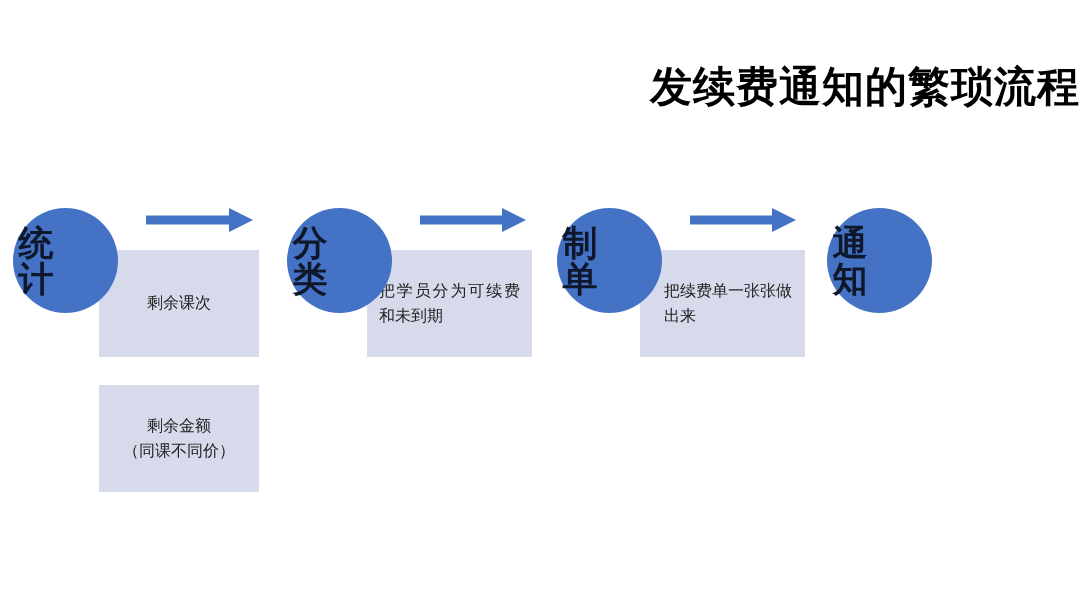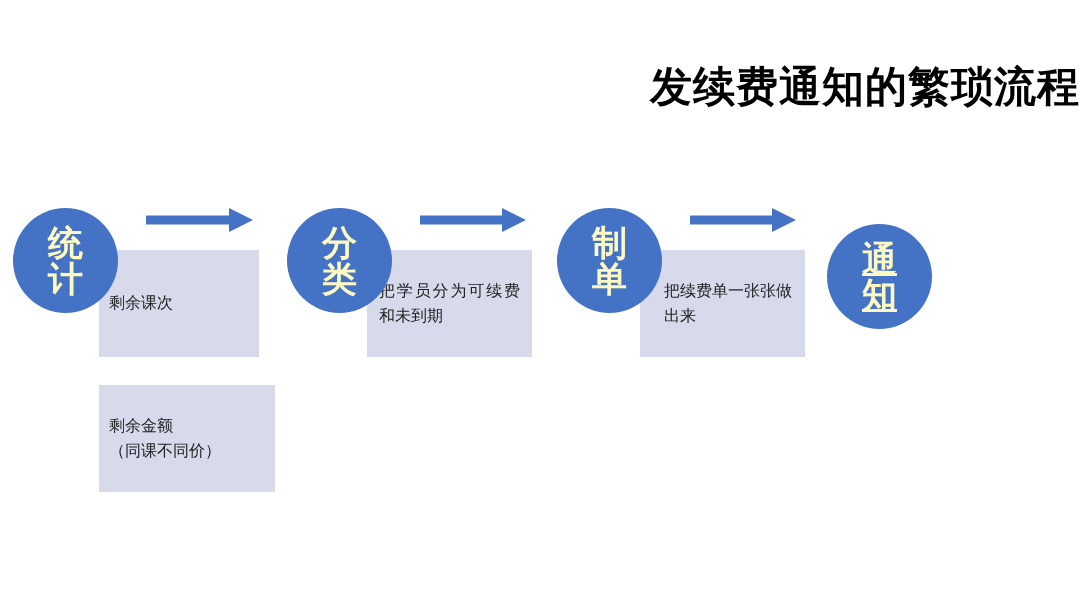--- a/index.html
+++ b/index.html
@@ -31,24 +31,24 @@
     letter-spacing: 1px;
     line-height: 1.2;
     white-space: nowrap;
   }
   .circle {
     position: absolute;
     width: 105px;
     height: 105px;
     border-radius: 50%;
     background: #4472C4;
-    color: #fef9c3;
+    color: #0f172a;
     display: flex;
     align-items: center;
-    justify-content: center;
+    justify-content: flex-start;
     z-index: 3;
   }
   .circle .circle-label {
     font-size: 35px;
     font-weight: bold;
     line-height: 1.02;
     text-align: center;
     width: 46px;
     word-break: break-all;
     letter-spacing: 0px;
@@ -63,20 +63,21 @@
   }
   .box .box-text {
     font-size: 16px;
     color: #222222;
     line-height: 1.55;
     width: 100%;
     padding: 0 14px 0 26px;
     box-sizing: border-box;
   }
   .box.center .box-text {
+    text-align: center;
     padding: 0 10px;
   }
   .box.justify .box-text {
     text-align: justify;
     text-align-last: left;
     text-justify: inter-character;
   }
   .arrow {
     position: absolute;
     height: 22px;
@@ -90,21 +91,21 @@
 <body>
 
 <div id="canvas">
 
   <div class="title">发续费通知的繁琐流程</div>
 
   <div class="box center" style="left:99px; top:250px; width:160px; height:107px;">
     <div class="box-text">剩余课次</div>
   </div>
 
-  <div class="box center" style="left:99px; top:385px; width:176px; height:107px;">
+  <div class="box center" style="left:99px; top:385px; width:160px; height:107px;">
     <div class="box-text" style="white-space:pre-line;">剩余金额
 （同课不同价）</div>
   </div>
 
   <div class="circle" style="left:13px; top:208px;">
     <span class="circle-label">统计</span>
   </div>
 
   <div class="arrow" style="left:146px; top:208px; width:107px;">
     <svg width="107" height="24" viewBox="0 0 107 24">
@@ -135,17 +136,17 @@
     <span class="circle-label">制单</span>
   </div>
 
   <div class="arrow" style="left:690px; top:208px; width:106px;">
     <svg width="106" height="24" viewBox="0 0 106 24">
       <path d="M0 7.5 H82 V0 L106 12 L82 24 V16.5 H0 Z" fill="#4472C4"></path>
     </svg>
   </div>
 
 
-  <div class="circle" style="left:827px; top:224px;text-decoration:underline;">
+  <div class="circle" style="left:827px; top:208px;">
     <span class="circle-label">通知</span>
   </div>
 
 </div>
 
 </body></html>

